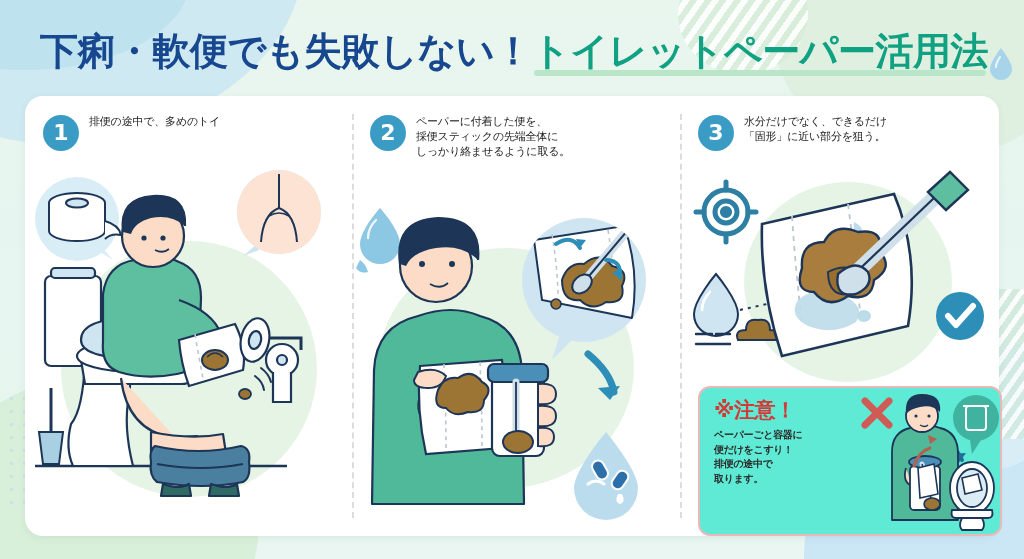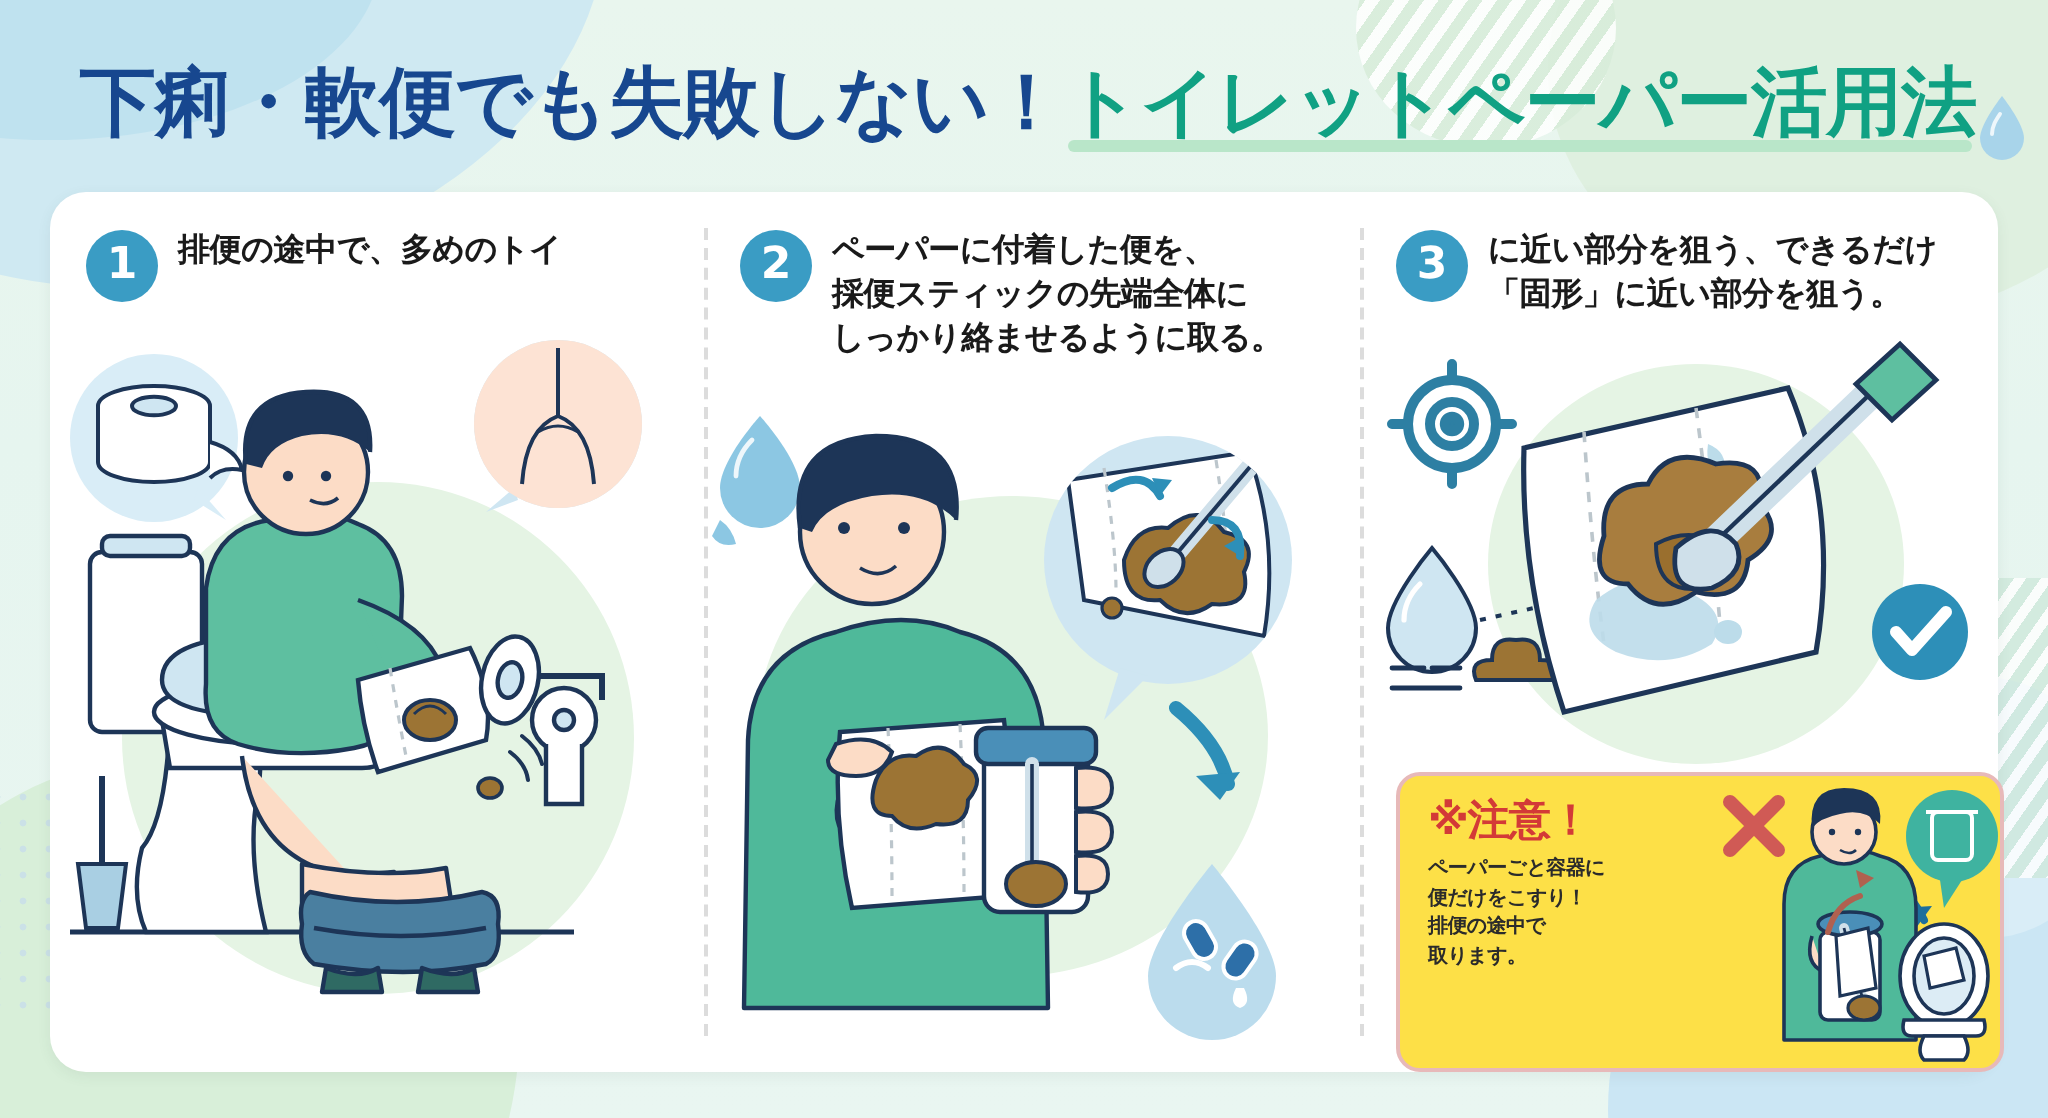--- a/index.html
+++ b/index.html
@@ -49,28 +49,28 @@
   .divider{position:absolute;top:18px;bottom:18px;width:0;border-left:2px dashed #dcdcdc;}
   .divider.d1{left:327px;} .divider.d2{left:655px;}
 
   .panel{position:absolute;top:0;bottom:0;}
   .p1{left:0;width:327px;} .p2{left:327px;width:328px;} .p3{left:655px;width:319px;}
 
   .phead{display:flex;gap:10px;padding:18px 14px 0 18px;align-items:flex-start;}
   .num{flex:0 0 auto;width:36px;height:36px;border-radius:50%;background:#3a9cc4;color:#fff;
      font-size:22px;font-weight:bold;display:flex;align-items:center;justify-content:center;
      line-height:1;margin-top:1px;}
-  .ptext{font-size:16px;font-weight:bold;color:#1a1a1a;line-height:1.37;letter-spacing:-.2px;}
+  .ptext{font-size:11px;font-weight:normal;color:#1a1a1a;line-height:1.37;letter-spacing:-.2px;}
 
   .art{position:absolute;left:0;right:0;}
   svg{display:block;overflow:visible;}
 
   
   .warn{position:absolute;left:698px;top:386px;width:300px;height:146px;
-     background:#fde047;border:2px solid #e7b9b9;border-radius:12px;z-index:7;overflow:hidden;}
+     background:#5eead4;border:2px solid #e7b9b9;border-radius:12px;z-index:7;overflow:hidden;}
   .warn-title{position:absolute;left:14px;top:8px;font-size:21px;font-weight:bold;color:#d33a37;letter-spacing:-.5px;}
   .warn-body{position:absolute;left:14px;top:40px;width:150px;font-size:10px;font-weight:bold;
      color:#2b2b2b;line-height:1.45;letter-spacing:-.3px;}
   .warn-x{position:absolute;left:160px;top:8px;width:34px;height:34px;}
 </style>
 </head>
 <body>
 
 <div class="stage">
 
@@ -299,21 +299,21 @@
           <path d="M232 296 q8 -6 16 0" stroke="#ffffff" stroke-width="3" fill="none" stroke-linecap="round"></path>
           <path d="M266 306 q4 8 -2 10 q-6 -2 -2 -10 Z" fill="#ffffff"></path>
         </g>
       </svg>
     </div>
 
     <div class="panel p3">
       <div class="phead">
         <div class="num">3</div>
         <div class="ptext">
-          <div>に近い部分を狙う、できるだけ</div>
+          <div>水分だけでなく、できるだけ</div>
           <div>「固形」に近い部分を狙う。</div>
         </div>
       </div>
 
       <svg class="art" style="top:74px;left:2px;" width="316" height="230" viewBox="0 0 316 230">
         <ellipse cx="166" cy="112" rx="104" ry="100" fill="#e5f4e4"></ellipse>
 
         <g stroke="#2d7fa3" fill="none" stroke-width="5">
           <circle cx="44" cy="42" r="22"></circle>
           <circle cx="44" cy="42" r="11"></circle>

